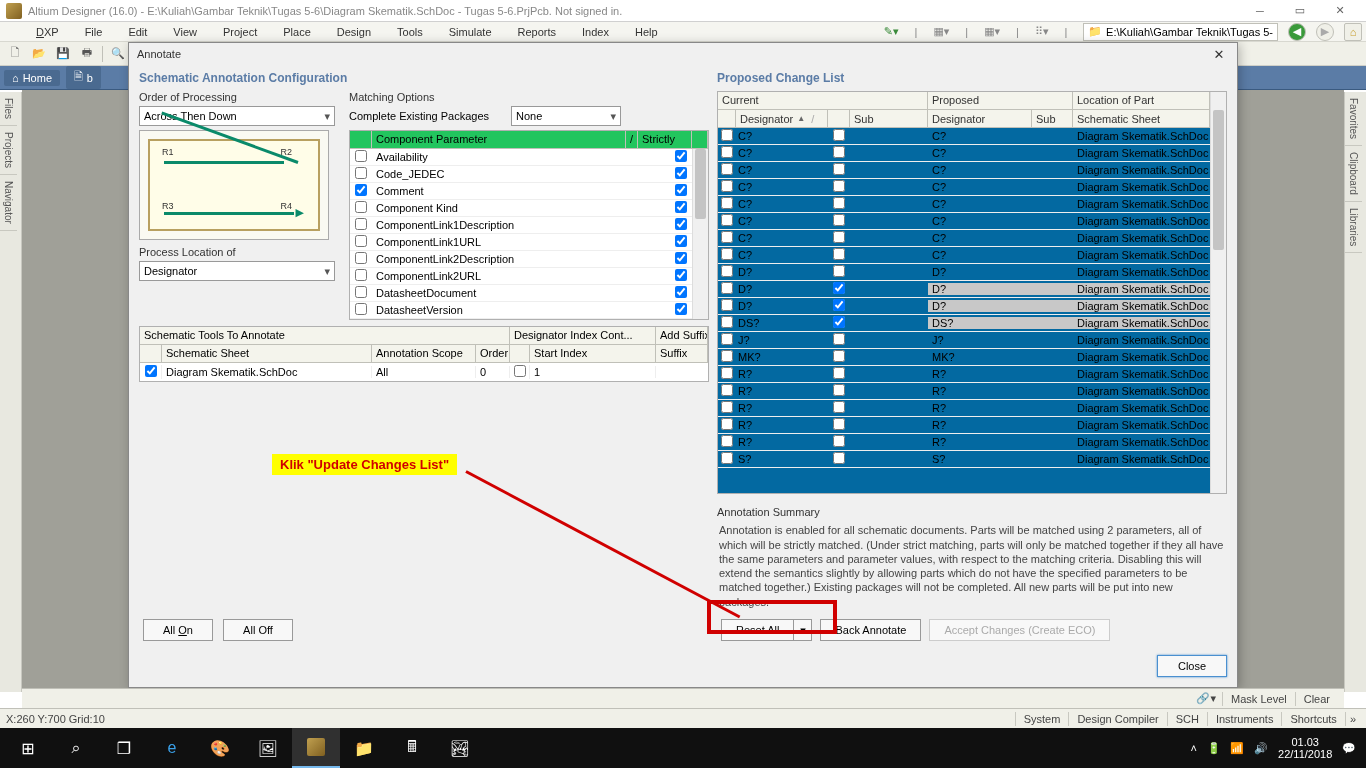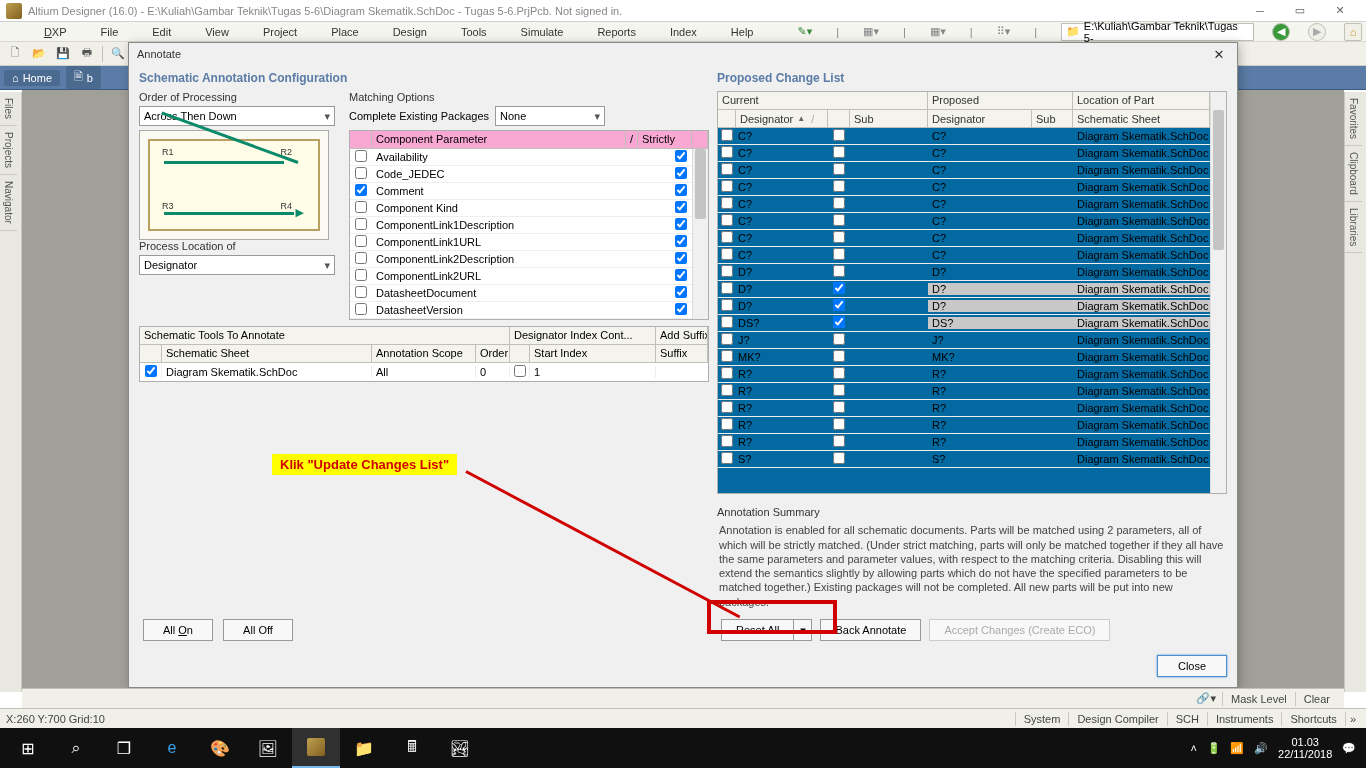--- a/index.html
+++ b/index.html
@@ -6,21 +6,21 @@
 body { background: #fff; width: 1366px; height: 768px; overflow: hidden; position: relative; }
 
 
 .titlebar { height: 22px; background: #fff; display: flex; align-items: center; padding: 0 6px; border-bottom: 1px solid #d0d0d0; }
 .titlebar .app-icon { width: 16px; height: 16px; background: linear-gradient(135deg,#c0a050,#806020); border-radius: 2px; margin-right: 6px; }
 .titlebar .title { color: #888; flex: 1; }
 .titlebar .win-btns { display: flex; gap: 0; }
 .titlebar .win-btn { width: 40px; height: 20px; display: flex; align-items: center; justify-content: center; color: #666; }
 
 
-.menubar { height: 20px; background: #f5f5f0; display: flex; align-items: center; padding: 0 4px; gap: 18px; border-bottom: 1px solid #d8d8d0; }
+.menubar { height: 20px; background: #f5f5f0; display: flex; align-items: center; padding: 0 4px; gap: 10px; border-bottom: 1px solid #d8d8d0; }
 .menu-item { padding: 2px 8px; color: #333; }
 .menu-item .ul { text-decoration: underline; }
 .menubar .spacer { flex: 1; }
 .path-combo { display: flex; align-items: center; border: 1px solid #c0c0b8; background: #fff; padding: 1px 4px; height: 18px; }
 .path-combo .folder { color: #c8a030; margin-right: 4px; }
 .tool-btn-sm { width: 18px; height: 18px; border: 1px solid #c0c0b8; background: #f0f0e8; display: flex; align-items: center; justify-content: center; border-radius: 2px; }
 
 
 .toolbar { height: 24px; background: #f0f0e8; display: flex; align-items: center; padding: 0 4px; gap: 2px; border-bottom: 1px solid #d0d0c8; }
 .tool-btn { width: 22px; height: 20px; display: flex; align-items: center; justify-content: center; color: #555; }
@@ -53,36 +53,36 @@
 
 .dialog { position: absolute; left: 128px; top: 42px; width: 1110px; height: 646px; background: #f0f0f0; border: 1px solid #888; box-shadow: 2px 2px 10px rgba(0,0,0,0.25); display: flex; flex-direction: column; }
 .dlg-title { height: 22px; display: flex; align-items: center; padding: 0 8px; color: #333; }
 .dlg-title .x { margin-left: auto; width: 20px; text-align: center; cursor: pointer; font-size: 13px; }
 .dlg-body { flex: 1; display: flex; padding: 4px 10px 0 10px; gap: 8px; overflow: hidden; }
 .dlg-left { width: 570px; display: flex; flex-direction: column; }
 .dlg-right { flex: 1; display: flex; flex-direction: column; }
 
 .section-title { color: #5b7ca6; font-weight: bold; font-size: 12px; margin: 2px 0 6px 0; }
 
-.group { }
+.group { margin-bottom: 6px; }
 .glabel { color: #333; margin-bottom: 3px; }
 .combo { display: flex; align-items: center; background: #fff; border: 1px solid #999; padding: 2px 4px; height: 20px; }
 .combo .arrow { margin-left: auto; color: #555; }
 
 
 .order-diag { width: 190px; height: 110px; background: #fafaf2; border: 1px solid #aaa; margin-top: 4px; position: relative; }
 .od-inner { position: absolute; left: 8px; top: 8px; right: 8px; bottom: 8px; border: 2px solid #b8a060; background: #fffde8; }
 .od-r { position: absolute; font-size: 9px; color: #333; }
 .od-line { position: absolute; background: #0a8a6a; }
 
 
 .matching { flex: 1; display: flex; flex-direction: column; }
-.match-row { display: flex; align-items: center; gap: 6px; margin-bottom: 4px; }
+.match-row { display: flex; align-items: center; gap: 22px; margin-bottom: 4px; }
 .param-table { border: 1px solid #b0b0b0; background: #fff; flex: 1; min-height: 170px; position: relative; }
-.pt-head { display: flex; background: #f9a8d4; border-bottom: 1px solid #c0c0b8; height: 18px; }
+.pt-head { display: flex; background: #22c55e; border-bottom: 1px solid #c0c0b8; height: 18px; }
 .pt-head > div { padding: 2px 4px; border-right: 1px solid #c0c0b8; }
 .pt-body { overflow-y: auto; height: 170px; }
 .pt-row { display: flex; height: 17px; align-items: center; border-bottom: 1px solid #eee; }
 .pt-row .cb { width: 22px; text-align: center; }
 .pt-row .pname { flex: 1; padding-left: 4px; }
 .pt-row .strict { width: 54px; text-align: center; }
 .pt-scroll { position: absolute; right: 0; top: 18px; bottom: 0; width: 16px; background: #f0f0f0; border-left: 1px solid #ddd; }
 .pt-scroll .thumb { position: absolute; left: 2px; right: 2px; top: 0; height: 70px; background: #c4c4c4; border-radius: 2px; }
 
 

